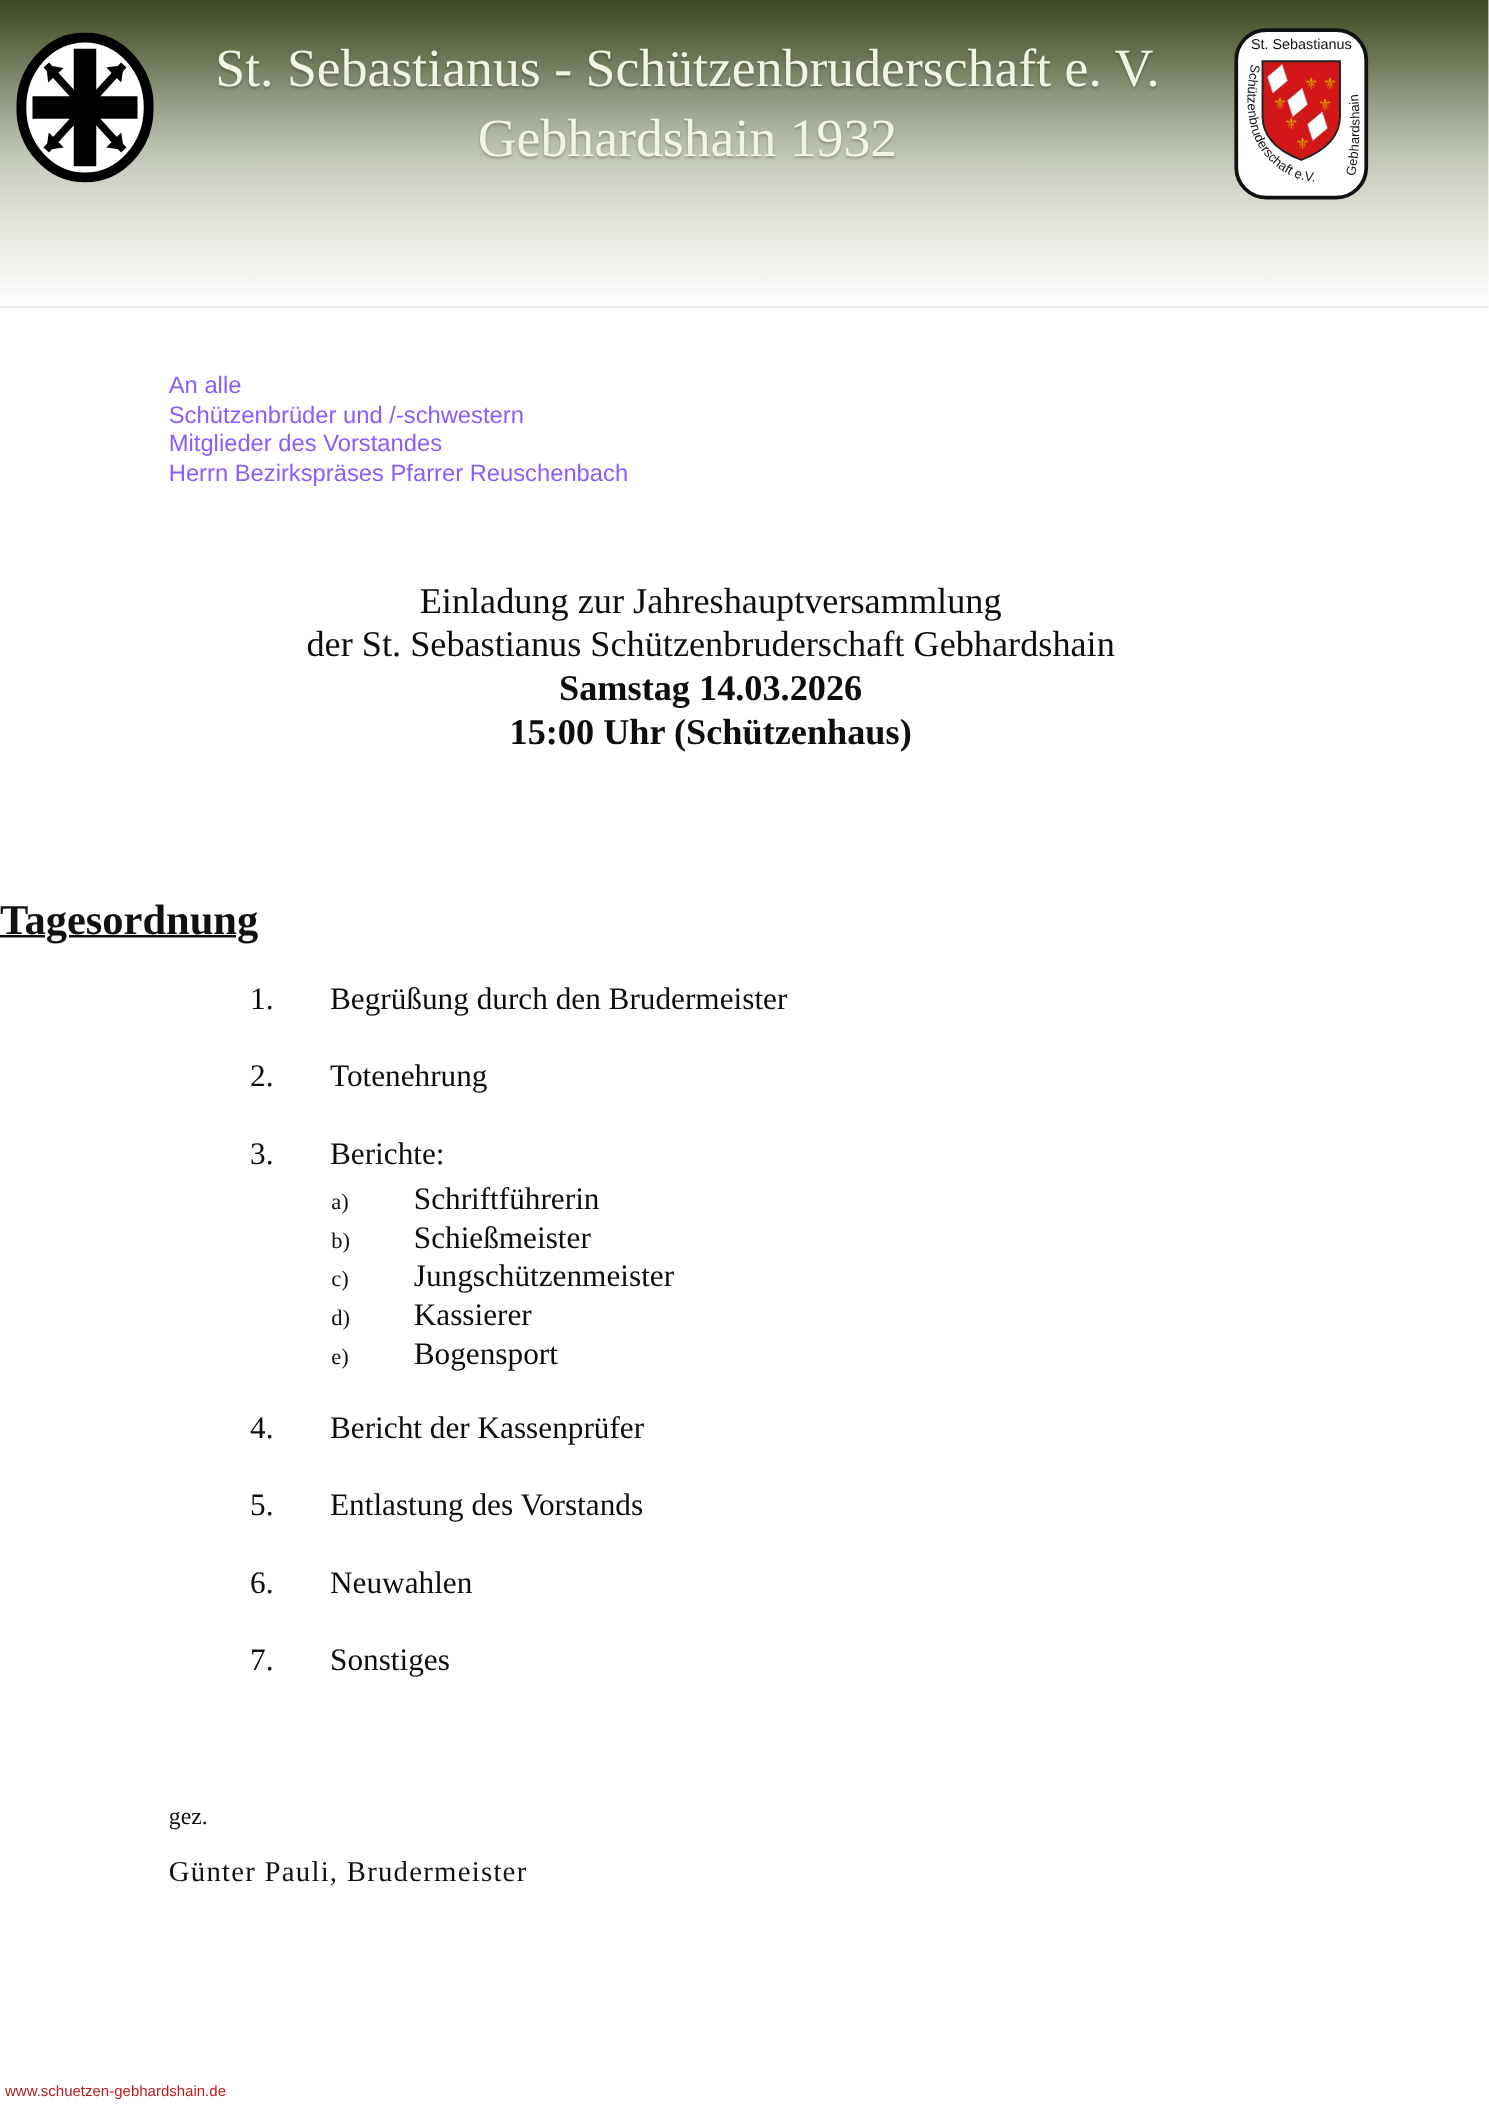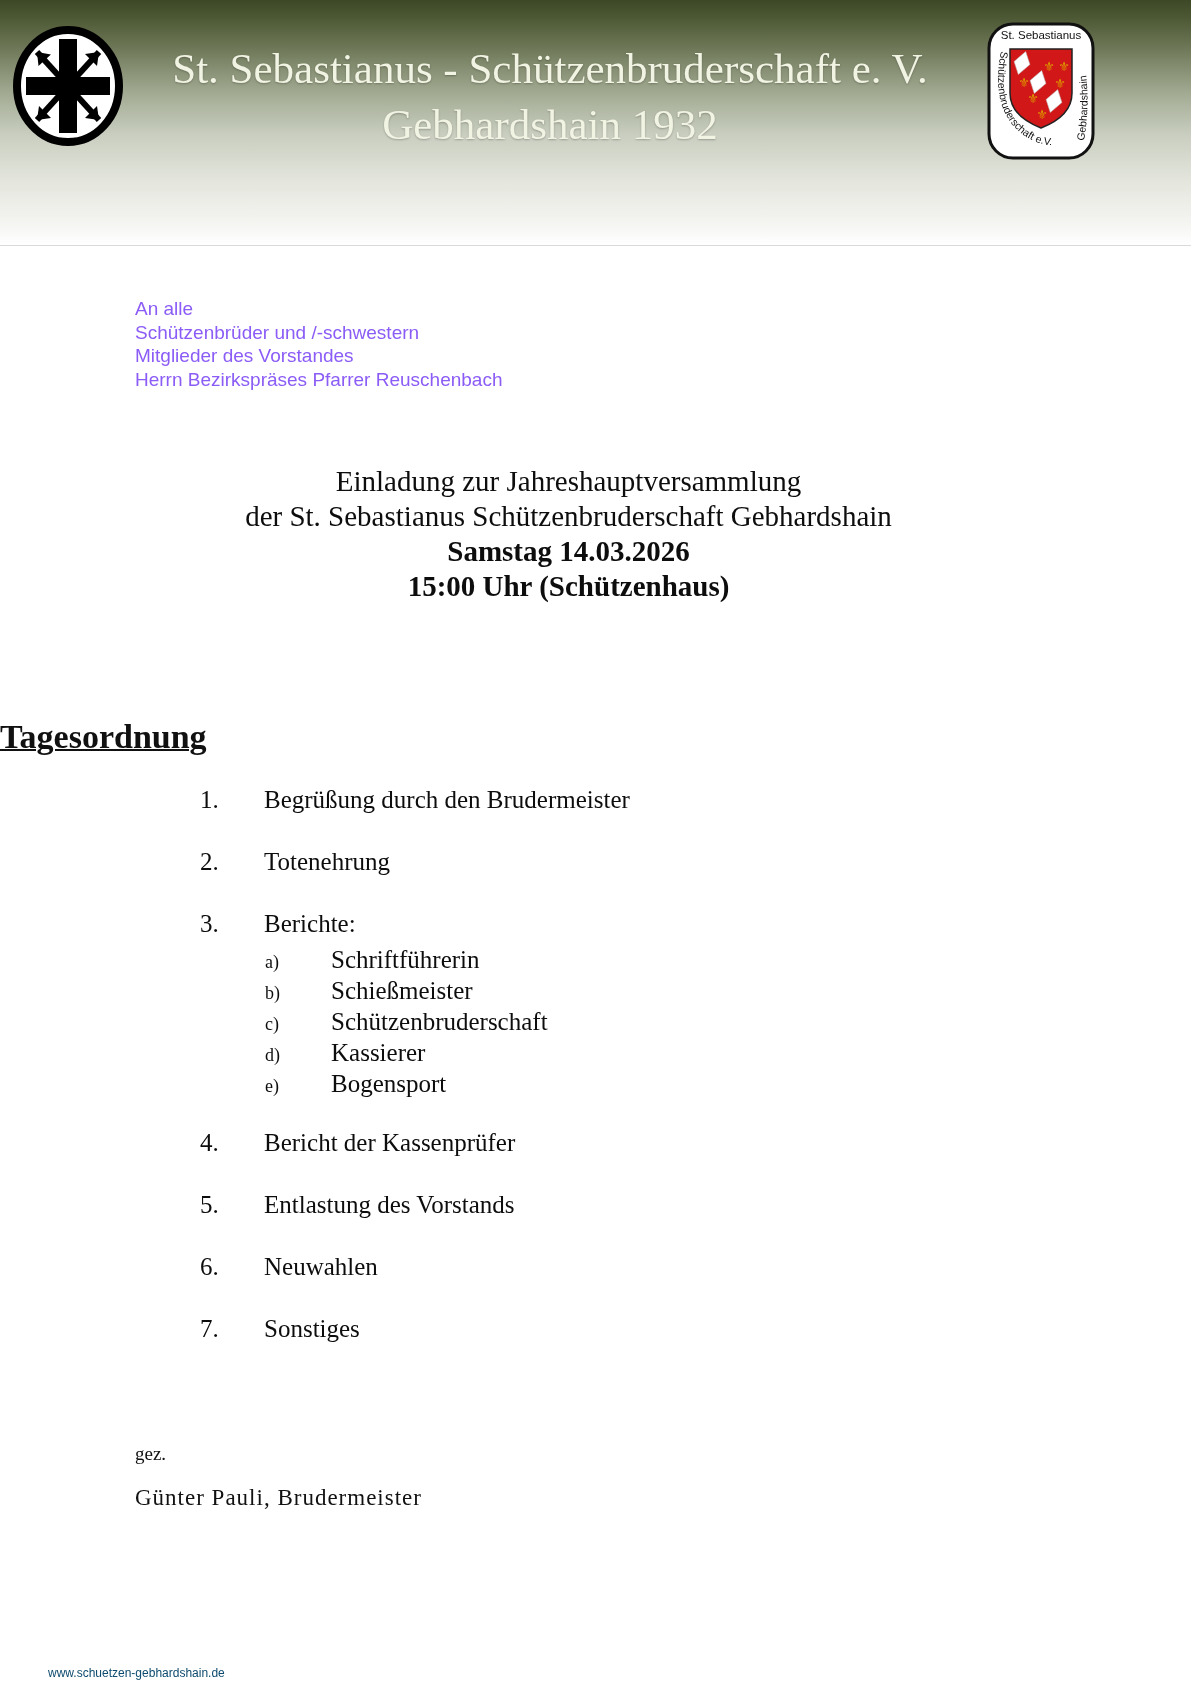--- a/index.html
+++ b/index.html
@@ -5,21 +5,21 @@
   html,body{margin:0;padding:0;background:#ffffff;}
   .page{position:relative;width:1191px;height:1685px;background:#ffffff;overflow:hidden;
         font-family:"Liberation Serif",serif;color:#111;}
   
   .header{position:absolute;left:0;top:0;width:1191px;height:245px;
     background:linear-gradient(180deg,#3d4827 0%,#4c5733 7%,#6f7959 20%,#a2aa92 38%,
                #c9cec0 55%,#e4e6dd 74%,#f3f4f0 90%,#ffffff 100%);
     border-bottom:1px solid #d9d9d9;}
   .header-title{position:absolute;left:0;top:28px;width:1100px;text-align:center;
     font-family:"Liberation Serif",serif;color:#f1f3e3;font-size:43px;line-height:56px;
-    text-shadow:0 1px 2px rgba(0,0,0,0.25);margin-top:13px;}
+    text-shadow:0 1px 2px rgba(0,0,0,0.25);}
   .logo{position:absolute;left:13px;top:26px;}
   .crest{position:absolute;right:95px;top:21px;}
   
   .recipients{position:absolute;left:135px;top:297px;
     font-family:"Liberation Sans",sans-serif;font-size:19px;line-height:23.7px;color:#8b5cf6;}
   
   .invitation{position:absolute;left:0;top:464px;width:1137px;text-align:center;
     font-size:29px;line-height:35px;color:#0d0d0d;}
   .invitation .bold{font-weight:bold;}
   
@@ -32,21 +32,21 @@
   .subrow{display:flex;height:31px;margin-bottom:0;align-items:baseline;}
   .subrow .letter{width:66px;margin-left:265px;font-size:18px;}
   .subrow .txt{flex:1;font-size:25px;}
   .row.berichte{margin-bottom:5px;}
   .sublist{margin-bottom:28px;}
   
   .gez{position:absolute;left:135px;top:1443px;font-size:19px;text-align:right;}
   .sig-name{position:absolute;left:135px;top:1485px;font-size:23px;letter-spacing:1px;}
   
   .footer-url{position:absolute;left:4px;bottom:5px;
-    font-family:"Liberation Sans",sans-serif;font-size:12px;color:#0c4a6e;text-decoration:none;margin-left:44px;}
+    font-family:"Liberation Sans",sans-serif;font-size:12px;color:#b91c1c;text-decoration:none;}
 </style>
 </head>
 <body>
 
 <div class="page">
 
   <div class="header">
 
     <svg class="logo" width="110" height="120" viewBox="0 0 110 120">
       <ellipse cx="55" cy="60" rx="51" ry="56" fill="#ffffff" stroke="#000000" stroke-width="8"></ellipse>
@@ -132,21 +132,21 @@
       <div class="subrow">
         <span class="letter">a)</span>
         <span class="txt">Schriftführerin</span>
       </div>
       <div class="subrow">
         <span class="letter">b)</span>
         <span class="txt">Schießmeister</span>
       </div>
       <div class="subrow">
         <span class="letter">c)</span>
-        <span class="txt">Schützenbruderschaft</span>
+        <span class="txt">Jungschützenmeister</span>
       </div>
       <div class="subrow">
         <span class="letter">d)</span>
         <span class="txt">Kassierer</span>
       </div>
       <div class="subrow">
         <span class="letter">e)</span>
         <span class="txt">Bogensport</span>
       </div>
     </div>

